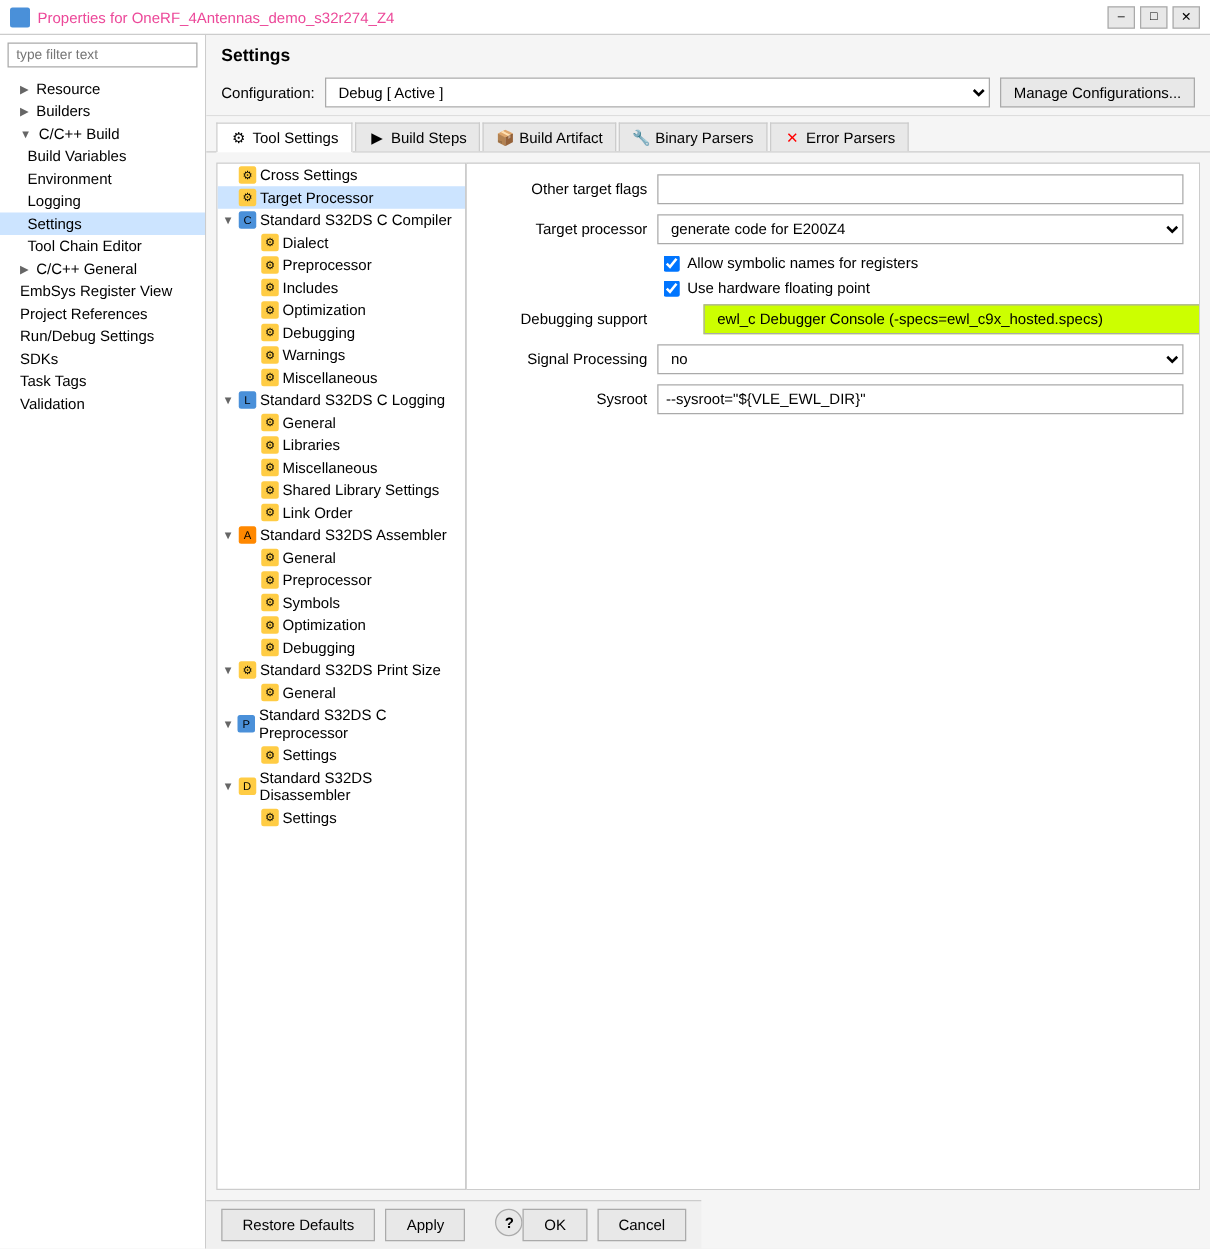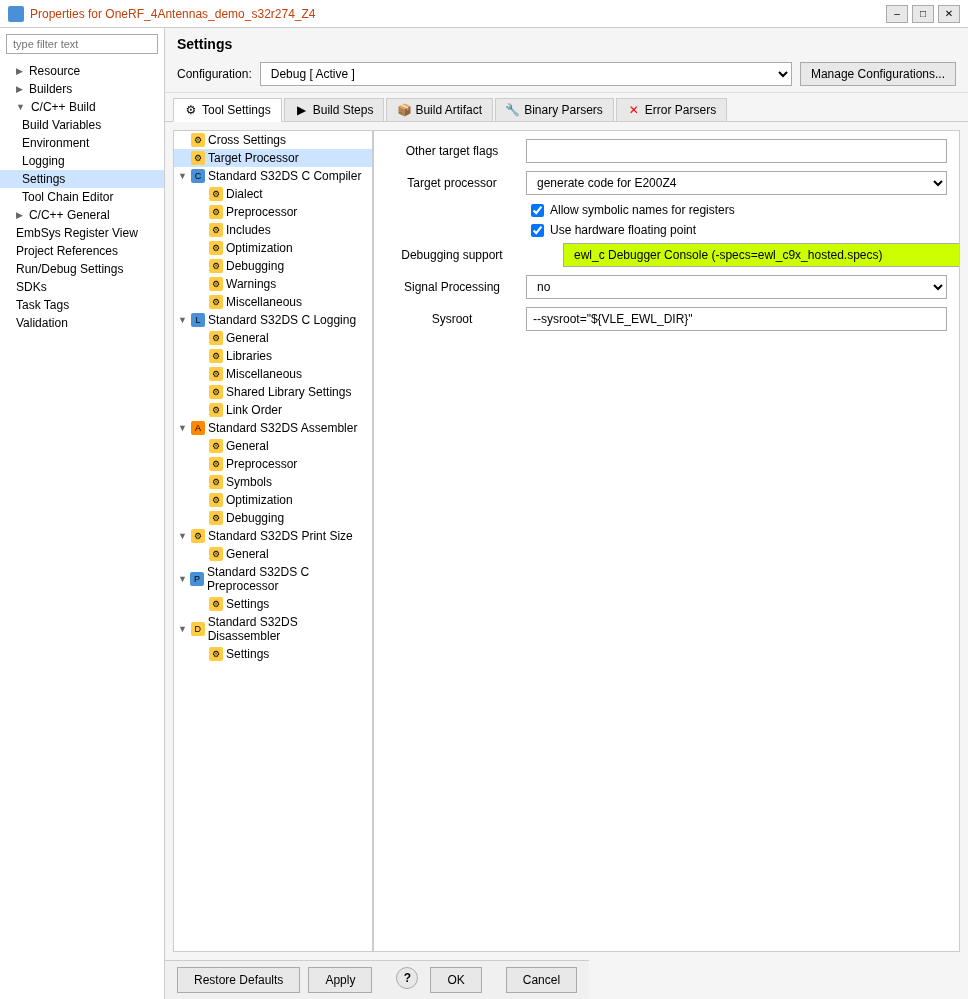--- a/index.html
+++ b/index.html
@@ -2,21 +2,21 @@
 <html><head>
   <meta charset="utf-8">
   <style>
     * { box-sizing: border-box; margin: 0; padding: 0; }
     body { font-family: 'Segoe UI', Arial, sans-serif; font-size: 12px; background: #f0f0f0; color: #000; width: 968px; height: 999px; overflow: hidden; }
     
     
     .title-bar { background: #fff; border-bottom: 1px solid #ccc; display: flex; align-items: center; justify-content: space-between; padding: 4px 8px; height: 28px; }
     .title-bar-left { display: flex; align-items: center; gap: 6px; }
     .title-icon { width: 16px; height: 16px; background: #4a90d9; border-radius: 2px; display: flex; align-items: center; justify-content: center; }
-    .title-text { font-size: 12px; color: #c2410c; }
+    .title-text { font-size: 12px; color: #ec4899; }
     .title-controls { display: flex; gap: 4px; }
     .title-btn { width: 22px; height: 18px; border: 1px solid #aaa; background: #e8e8e8; cursor: pointer; display: flex; align-items: center; justify-content: center; font-size: 10px; }
 
     
     .main-container { display: flex; width: 968px; height: 971px; }
 
     
     .sidebar { width: 165px; background: #fff; border-right: 1px solid #ccc; display: flex; flex-direction: column; height: 100%; }
     .filter-input { margin: 6px; border: 1px solid #aaa; padding: 3px 6px; font-size: 11px; color: #999; width: calc(100% - 12px); }
     .nav-tree { flex: 1; overflow-y: auto; padding: 2px 0; }
@@ -51,35 +51,35 @@
     .tool-tree-item { padding: 2px 4px; cursor: pointer; display: flex; align-items: center; gap: 3px; font-size: 12px; }
     .tool-tree-item.selected { background: #cce4ff; }
     .tree-arrow { font-size: 9px; color: #666; width: 10px; }
     .tree-icon { width: 14px; height: 14px; background: #ffcc44; border-radius: 2px; display: inline-flex; align-items: center; justify-content: center; font-size: 8px; flex-shrink: 0; }
     .tree-icon.blue { background: #4a90d9; }
     .tree-icon.orange { background: #ff8800; }
     
     
     .settings-panel { flex: 1; padding: 8px 12px; background: #fff; margin: 8px 8px 8px 0; border: 1px solid #ccc; overflow-y: auto; }
     .settings-row { display: flex; align-items: center; margin-bottom: 8px; }
-    .settings-label { width: 140px; font-size: 12px; text-align: center; padding-right: 8px; flex-shrink: 0; }
+    .settings-label { width: 140px; font-size: 12px; text-align: right; padding-right: 8px; flex-shrink: 0; }
     .settings-value { flex: 1; }
     .settings-input { width: 100%; border: 1px solid #aaa; padding: 3px 6px; font-size: 12px; background: #fff; height: 24px; }
     .settings-select { width: 100%; border: 1px solid #aaa; padding: 3px 6px; font-size: 12px; background: #fff; height: 24px; }
     .settings-select.highlight { background: #ccff00; border: 1px solid #aaa; margin-left: 37px; }
     .checkbox-row { display: flex; align-items: center; margin-bottom: 6px; padding-left: 145px; }
     .checkbox-row input { margin-right: 6px; }
     .help-btn { width: 22px; height: 22px; border: 1px solid #aaa; border-radius: 50%; background: #e8e8e8; cursor: pointer; display: flex; align-items: center; justify-content: center; font-size: 12px; font-weight: bold; }
     .btn { padding: 4px 16px; border: 1px solid #aaa; background: #e8e8e8; cursor: pointer; font-size: 12px; height: 26px; }
     .btn.primary { background: #e8e8e8; }
 
     .footer-area { display: flex; flex-direction: row; }
     .restore-apply-bar { display: flex; justify-content: flex-end; gap: 8px; padding: 6px 12px; background: #f0f0f0; border-top: 1px solid #ccc; }
     .dialog-buttons { display: flex; justify-content: space-between; padding: 6px 12px; background: #f0f0f0; border-top: 1px solid #ccc; }
-    .dialog-buttons-right { display: flex; gap: 24px; margin-left: 12px; }
+    .dialog-buttons-right { display: flex; gap: 8px; }
   </style>
 </head>
 <body>
 
 <div class="title-bar">
   <div class="title-bar-left">
     <div class="title-icon">
       <svg width="12" height="12" viewBox="0 0 12 12">
           <rect width="12" height="12" fill="#4a90d9" rx="1"></rect>
         </svg>

